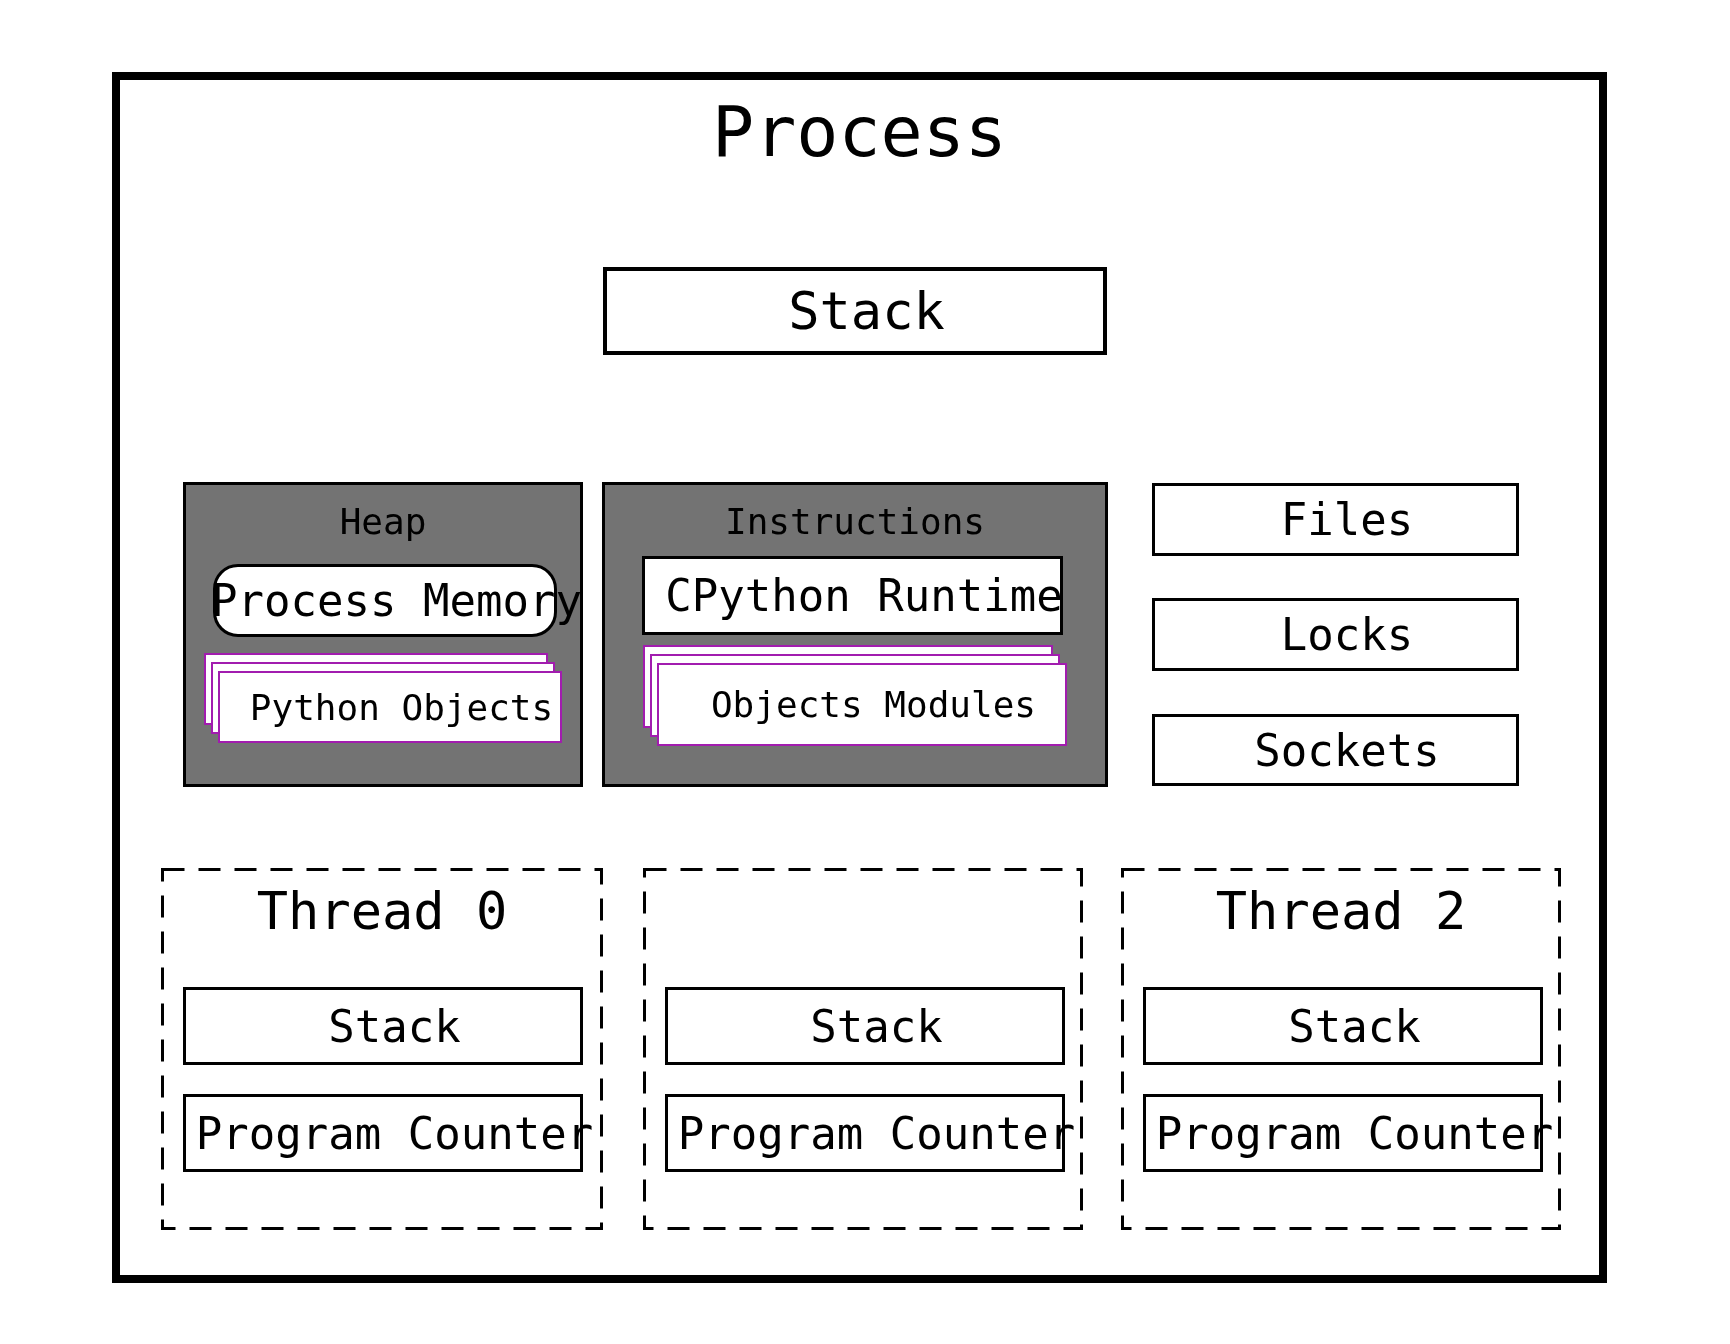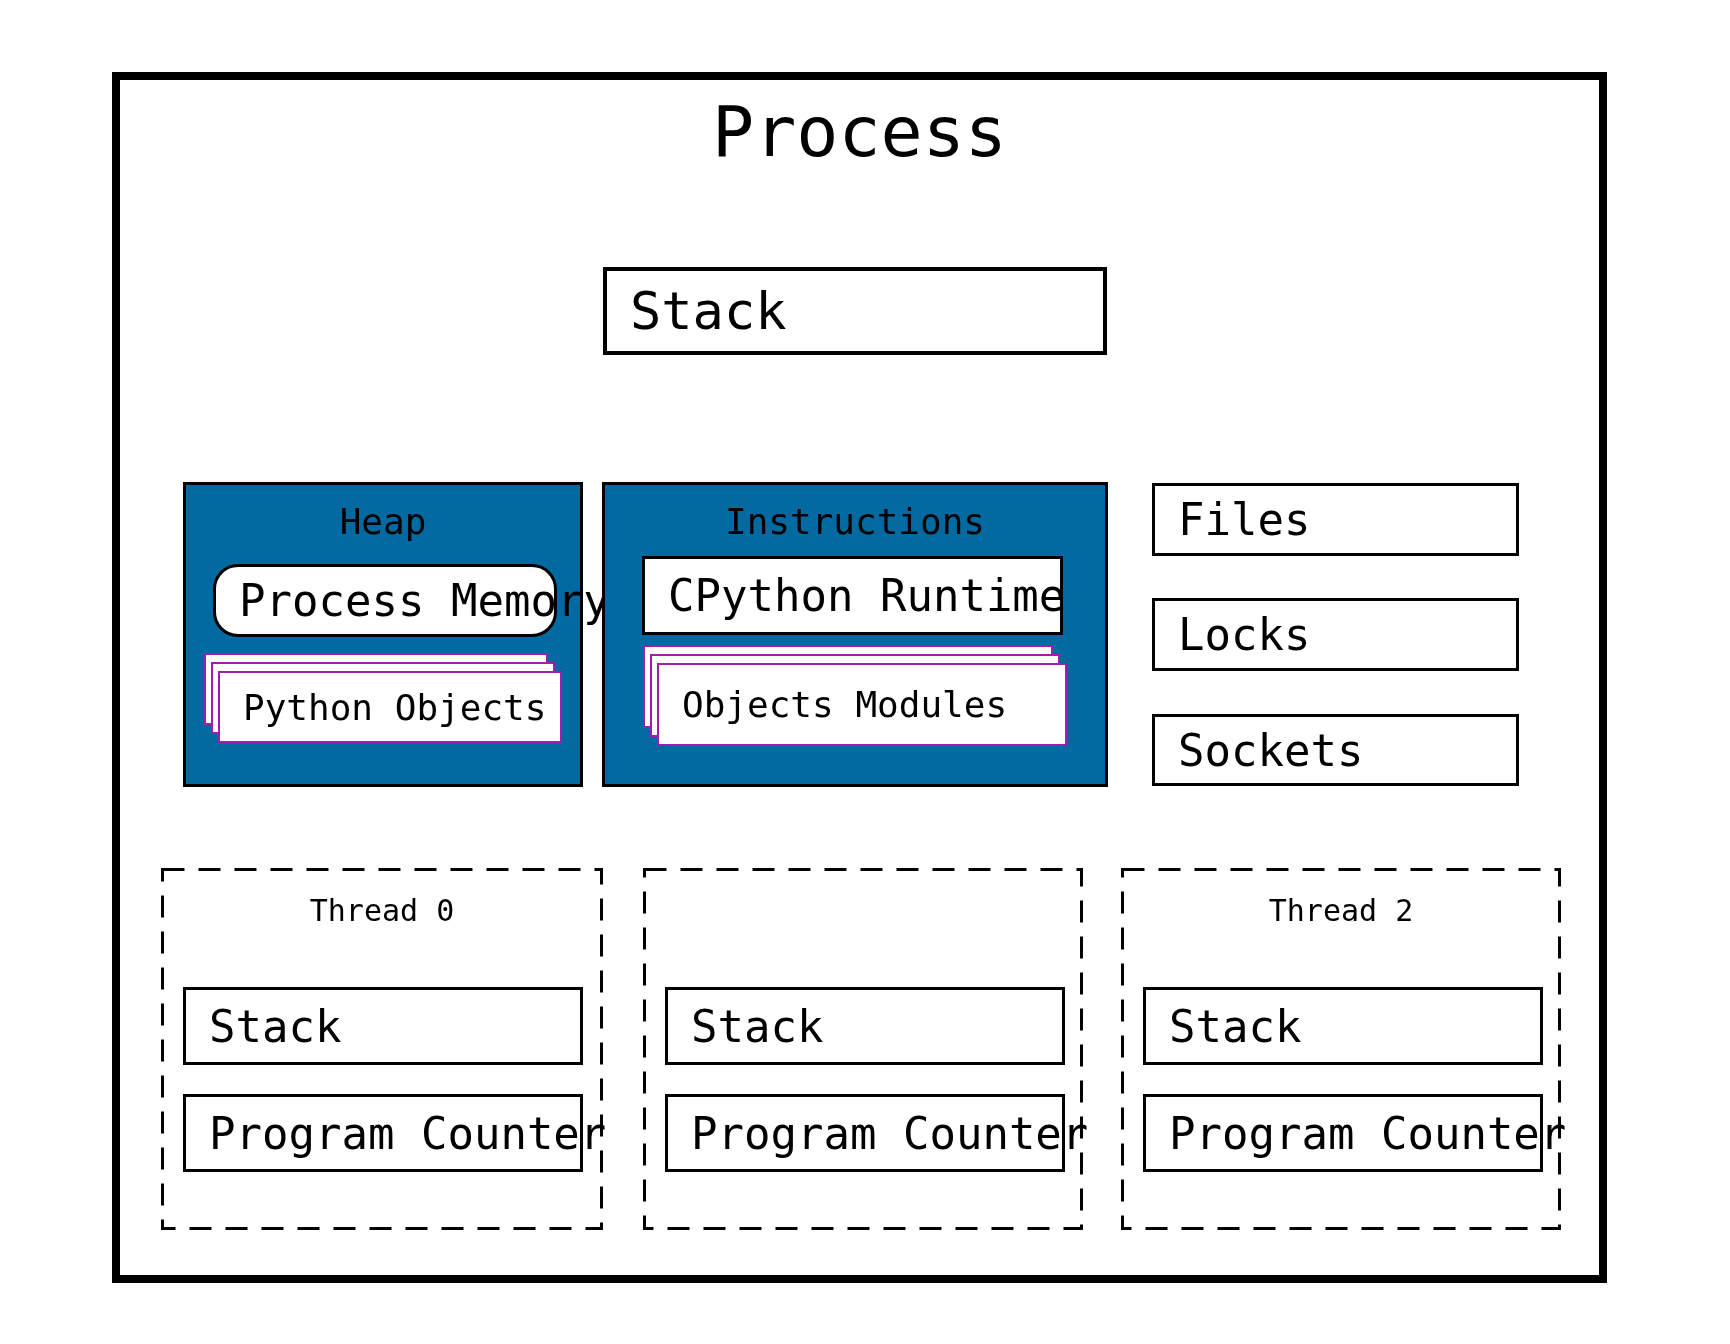--- a/index.html
+++ b/index.html
@@ -12,20 +12,21 @@
     width: 1730px;
     height: 1344px;
     font-family: "DejaVu Sans Mono", "Liberation Mono", monospace;
     color: #000000;
     overflow: hidden;
   }
   .abs { position: absolute; }
   .center-flex {
     display: flex;
     align-items: center;
+    justify-content: center;
     padding-left: 23px;
   }
   #outer-box {
     left: 112px; top: 72px;
     width: 1495px; height: 1211px;
     border: 8px solid #000;
     box-sizing: border-box;
     background: #ffffff;
   }
   .title {
@@ -45,21 +46,21 @@
   }
   #main-stack-box {
     left: 483px; top: 187px;
     width: 504px; height: 88px;
     border-width: 4px;
     font-size: 52px;
   }
   .section-box {
     border: 3px solid #000;
     box-sizing: border-box;
-    background: #0369a1;
+    background: #737373;
   }
   #heap-box { left: 63px; top: 402px; width: 400px; height: 305px; }
   #instructions-box { left: 482px; top: 402px; width: 506px; height: 305px; }
   .section-title {
     left: 0; top: 16px;
     width: 100%;
     text-align: center;
     font-size: 36px;
     line-height: 42px;
     white-space: nowrap;
@@ -83,21 +84,21 @@
   .thread-panel {
     top: 788px;
     height: 362px;
   }
   .thread-dash-svg { position: absolute; left: 0; top: 0; }
   .thread-title {
     position: absolute;
     left: 0; top: 19px;
     width: 100%;
     text-align: center;
-    font-size: 30px;
+    font-size: 52px;
     line-height: 48px;
     white-space: nowrap;
   }
   .thread-inner {
     position: absolute;
     left: 22px;
     width: 400px; height: 78px;
   }
   .thread-stack { top: 119px; }
   .thread-pc { top: 226px; }

